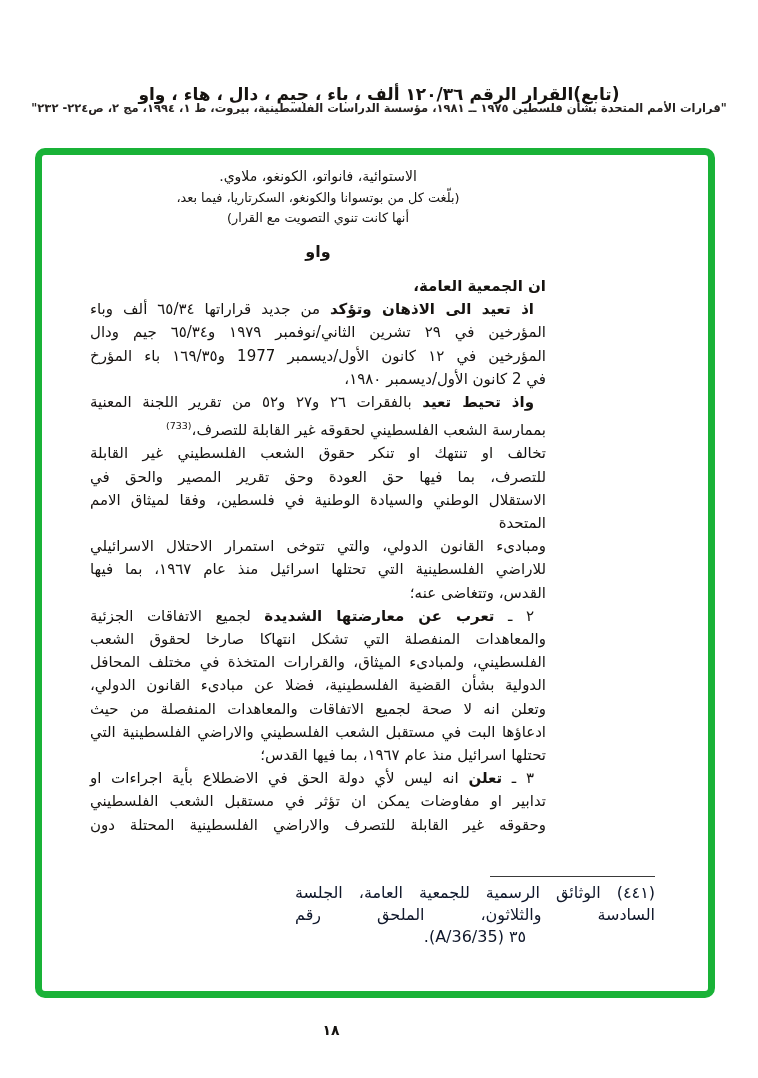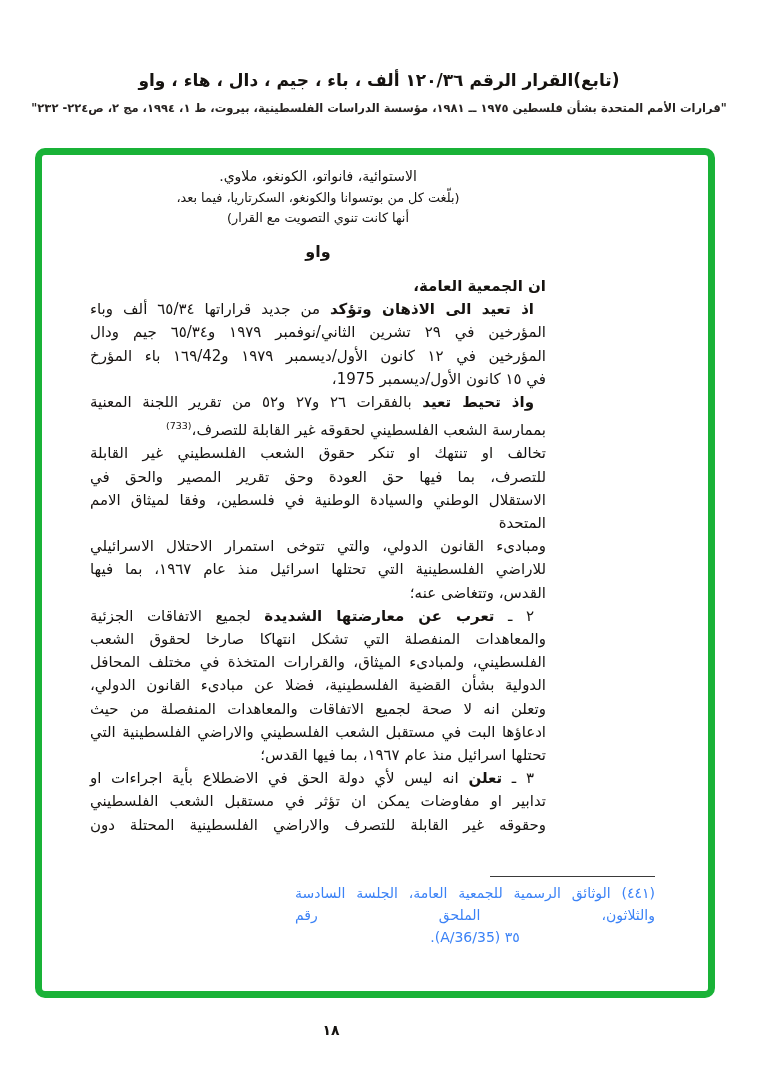--- a/index.html
+++ b/index.html
@@ -2,21 +2,21 @@
 <html lang="ar"><head>
 <meta charset="utf-8">
 <style>
   html,body{margin:0;padding:0;background:#e8e8e8;}
   .page{
     position:relative;width:758px;height:1078px;background:#ffffff;
     font-family:"DejaVu Sans",sans-serif;color:#161310;overflow:hidden;
     margin:0 auto;
   }
   .hdr{position:absolute;left:0;width:758px;text-align:center;direction:rtl;}
-  .hdr-title{top:70px;font-size:17px;font-weight:bold;letter-spacing:.2px;}
+  .hdr-title{top:84px;font-size:17px;font-weight:bold;letter-spacing:.2px;}
   .hdr-cite{top:101px;font-size:11.5px;font-weight:bold;color:#262220;}
   .green-box{
     position:absolute;left:35px;top:148px;width:680px;height:850px;
     border:7px solid #19b237;border-radius:10px;box-sizing:border-box;
     background:transparent;
   }
   .content{
     position:absolute;left:90px;top:165px;width:456px;direction:rtl;
   }
   .vote-block{text-align:center;}
@@ -25,21 +25,21 @@
   .section-heading{text-align:center;font-weight:bold;font-size:16px;margin-top:14px;}
   .body-lines{margin-top:14px;}
   .bl{font-size:15px;line-height:23.2px;}
   .bl.j{text-align:justify;text-align-last:justify;}
   .bl.r{text-align:right;}
   .bl.ind{padding-right:12px;}
   .b{font-weight:bold;}
   .bl sup{font-size:9.5px;}
   .footnote{
     position:absolute;left:295px;top:876px;width:360px;direction:rtl;
-    font-size:14px;line-height:22px;color:#3b82f6;
+    font-size:16px;line-height:22px;color:#0f172a;
   }
   .fn-rule{width:165px;border-top:1.5px solid #3a3a3a;margin-bottom:5px;}
   .fn-l1{text-align:justify;text-align-last:justify;}
   .fn-l2{text-align:center;}
   .page-number{
     position:absolute;top:1022px;left:0;width:758px;text-align:center;
     transform:translateX(-48px);font-size:14px;font-weight:bold;
   }
 </style>
 </head>
@@ -56,22 +56,22 @@
     <div class="vote-block">
       <div class="vote-l1">الاستوائية، فانواتو، الكونغو، ملاوي.</div>
       <div class="vote-l2">(بلّغت كل من بوتسوانا والكونغو، السكرتاريا، فيما بعد،</div>
       <div class="vote-l3">أنها كانت تنوي التصويت مع القرار)</div>
     </div>
     <div class="section-heading">واو</div>
     <div class="body-lines">
         <div class="bl r"><span class="b">ان الجمعية العامة،</span></div>
         <div class="bl j ind"><span class="b">اذ تعيد الى الاذهان وتؤكد</span><span> من جديد قراراتها ٦٥/٣٤ ألف وباء</span></div>
         <div class="bl j"><span>المؤرخين في ٢٩ تشرين الثاني/نوفمبر ١٩٧٩ و٦٥/٣٤ جيم ودال</span></div>
-        <div class="bl j"><span>المؤرخين في ١٢ كانون الأول/ديسمبر ١٩٧٩ و١٦٩/42 باء المؤرخ</span></div>
-        <div class="bl r"><span>في ١٥ كانون الأول/ديسمبر 1975،</span></div>
+        <div class="bl j"><span>المؤرخين في ١٢ كانون الأول/ديسمبر 1977 و١٦٩/٣٥ باء المؤرخ</span></div>
+        <div class="bl r"><span>في 2 كانون الأول/ديسمبر ١٩٨٠،</span></div>
         <div class="bl j ind"><span class="b">واذ تحيط تعيد</span><span> بالفقرات ٢٦ و٢٧ و٥٢ من تقرير اللجنة المعنية</span></div>
         <div class="bl r"><span>بممارسة الشعب الفلسطيني لحقوقه غير القابلة للتصرف،</span><sup>(733)</sup></div>
         <div class="bl j"><span>تخالف او تنتهك او تنكر حقوق الشعب الفلسطيني غير القابلة</span></div>
         <div class="bl j"><span>للتصرف، بما فيها حق العودة وحق تقرير المصير والحق في</span></div>
         <div class="bl j"><span>الاستقلال الوطني والسيادة الوطنية في فلسطين، وفقا لميثاق الامم المتحدة</span></div>
         <div class="bl j"><span>ومبادىء القانون الدولي، والتي تتوخى استمرار الاحتلال الاسرائيلي</span></div>
         <div class="bl j"><span>للاراضي الفلسطينية التي تحتلها اسرائيل منذ عام ١٩٦٧، بما فيها</span></div>
         <div class="bl r"><span>القدس، وتتغاضى عنه؛</span></div>
         <div class="bl j ind"><span>٢ ـ </span><span class="b">تعرب عن معارضتها الشديدة</span><span> لجميع الاتفاقات الجزئية</span></div>
         <div class="bl j"><span>والمعاهدات المنفصلة التي تشكل انتهاكا صارخا لحقوق الشعب</span></div>

